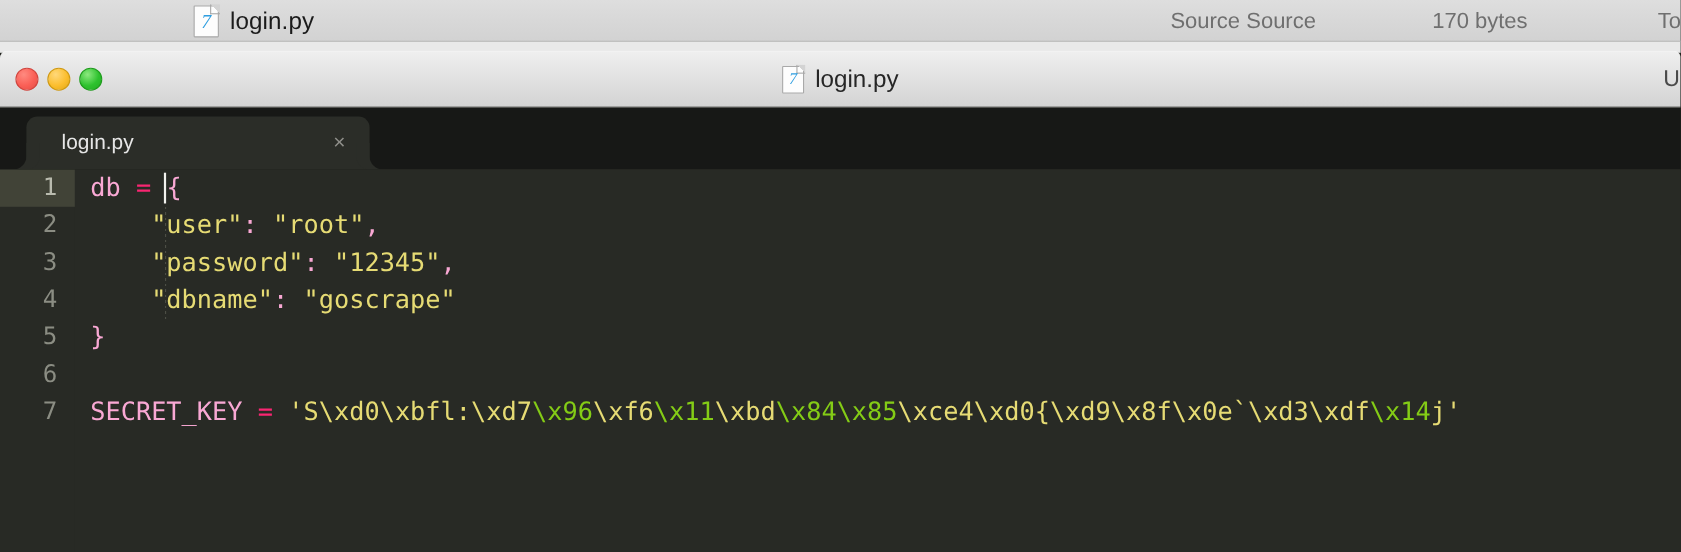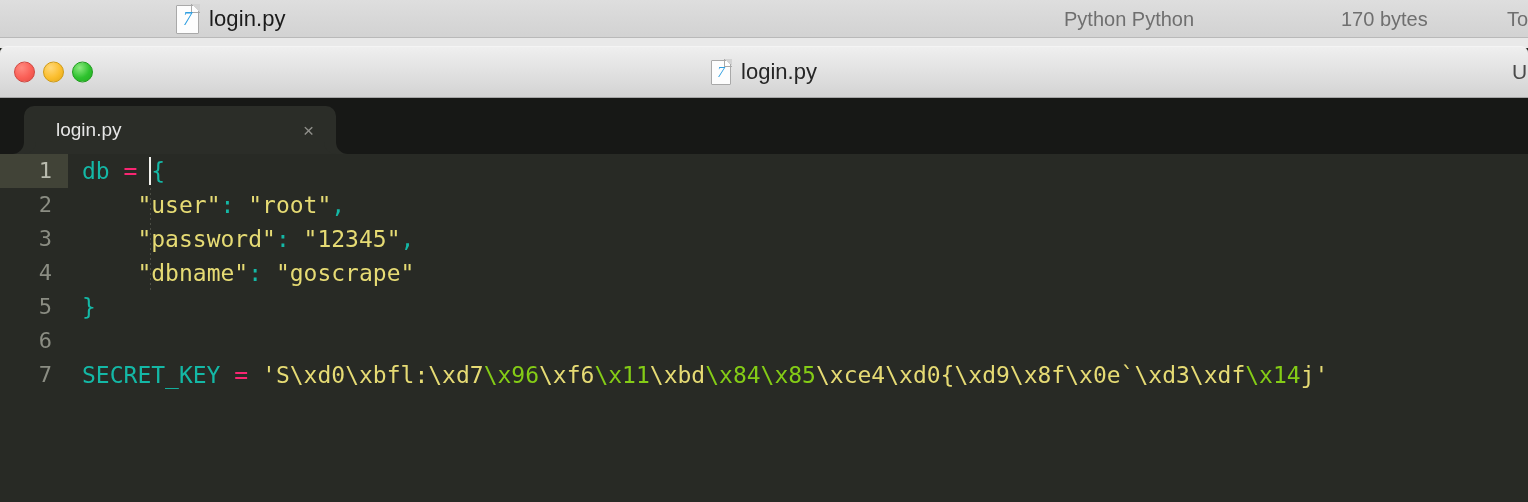--- a/index.html
+++ b/index.html
@@ -57,21 +57,21 @@
   .finder-col {
     position: absolute;
     top: 0;
     height: 38px;
     display: flex;
     align-items: center;
     font-size: 20px;
     color: #6f6f6f;
   }
   .finder-col-kind  { left: 1064px; }
-  .finder-col-size  { left: 1341px; }
+  .finder-col-size  { left: 1302px; }
   .finder-col-date  { left: 1507px; }
 
   
   .pyfile-icon {
     position: relative;
     width: 23px;
     height: 29px;
     flex: none;
   }
   .pyfile-icon .page {
@@ -275,40 +275,40 @@
     background: repeating-linear-gradient(to bottom, #4c4e45 0px, #4c4e45 2px, transparent 2px, transparent 5px);
   }
   .caret {
     position: absolute;
     left: 81px;
     top: 3px;
     width: 2px;
     height: 28px;
     background: #f2f2ee;
   }
-  .tok-plain { color: #14b8a6; }
+  .tok-plain { color: #f9a8d4; }
   .tok-op    { color: #f92672; }
   .tok-str   { color: #e6db74; }
   .tok-esc   { color: #84cc16; }
 </style>
 </head>
 <body>
 
 <div id="root">
 
   <div class="finder-bar">
     <div class="finder-name-cell">
       <div class="pyfile-icon">
         <div class="page"></div>
         <div class="fold"></div>
         <div class="glyph">7</div>
       </div>
       <span class="finder-filename">login.py</span>
     </div>
-    <div class="finder-col finder-col-kind">Python Python</div>
+    <div class="finder-col finder-col-kind">Source Source</div>
     <div class="finder-col finder-col-size">170 bytes</div>
     <div class="finder-col finder-col-date">Tod</div>
   </div>
   <div class="finder-bar-underlay"></div>
 
   <div class="window">
 
     <div class="titlebar">
       <div class="traffic">
         <div class="light red"></div>

